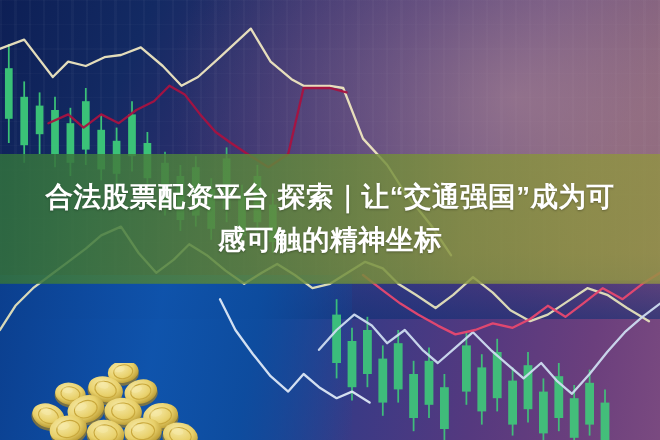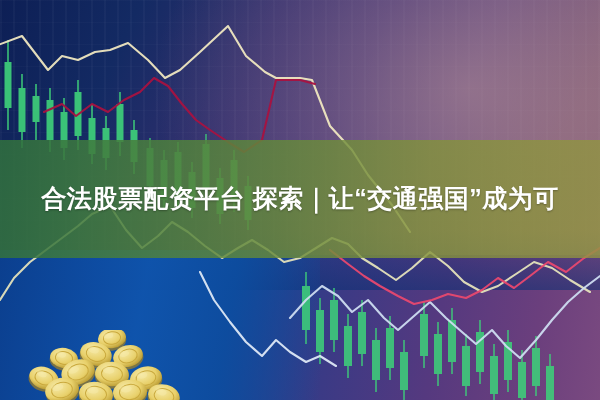--- a/index.html
+++ b/index.html
@@ -302,15 +302,16 @@
           <ellipse cx="0" cy="0" rx="16" ry="11.52" fill="url(#cg)"></ellipse>
           <ellipse cx="0" cy="0" rx="9.92" ry="7.2" fill="none" stroke="#c9a83c" stroke-width="1"></ellipse>
           <ellipse cx="-3.52" cy="-3.2" rx="5.44" ry="3.2" fill="#f6eaa8" opacity="0.55"></ellipse>
         </g>
       </svg>
   </div>
 
   <div class="band"></div>
   <div class="band-inner">
     <div class="headline">合法股票配资平台 探索｜让“交通强国”成为可</div>
+    <div class="headline">感可触的精神坐标</div>
   </div>
 
 </div>
 
 </body></html>

